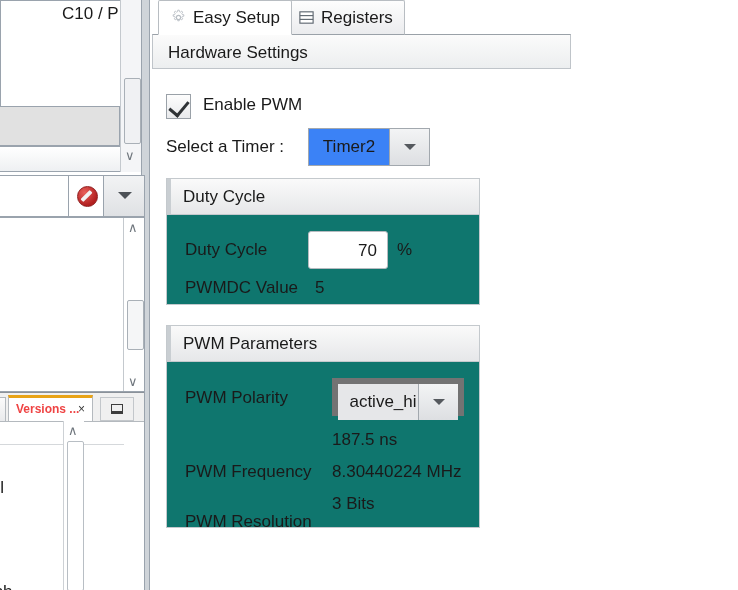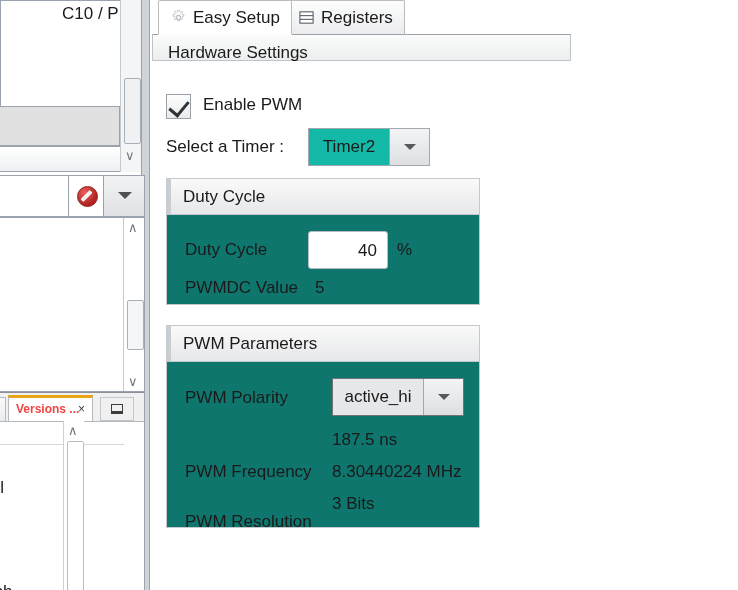--- a/index.html
+++ b/index.html
@@ -177,21 +177,21 @@
   }
   #tab-registers {
     left:136px; background: linear-gradient(#fdfdfd,#ebecee);
     border:1px solid #b8bdc2; border-bottom:1px solid #9aa1a8; border-radius:2px 2px 0 0;
     z-index:2;
   }
   .tab-icon { width:17px; height:17px; display:inline-block; flex:0 0 auto; }
 
   
   #hw-settings {
-    position:absolute; left:2px; top:34px; width:419px; height:27px;
+    position:absolute; left:2px; top:34px; width:419px; height:35px;
     background: linear-gradient(#fbfbfb,#eceeef);
     border:1px solid #bfc4c9; border-top:1px solid #9aa1a8;
     box-sizing:border-box;
   }
   #hw-settings-label {
     position:absolute; left:15px; top:8px; font-size:17px; color:#1a1a1a;
   }
 
   
   #enable-pwm-row { position:absolute; left:16px; top:92px; height:30px; }
@@ -211,21 +211,21 @@
 
   
   #timer-row { position:absolute; left:16px; top:128px; height:40px; }
   #timer-label { position:absolute; left:0; top:9px; font-size:17px; color:#1a1a1a; white-space:nowrap; }
   #timer-combo {
     position:absolute; left:142px; top:0; width:122px; height:38px;
     border:1px solid #a2a8ae; box-sizing:border-box; background:#e6e7e9;
   }
   #timer-combo-text {
     position:absolute; left:0; top:0; width:80px; height:36px;
-    background:#14b8a6; display:flex; align-items:center; justify-content:center;
+    background:#3b82f6; display:flex; align-items:center; justify-content:center;
     font-size:17px; color:#1a1a1a;
   }
   #timer-combo-btn {
     position:absolute; right:0; top:0; width:40px; height:36px;
     background: linear-gradient(#f3f4f5,#dddfe2);
     border-left:1px solid #a2a8ae; box-sizing:border-box;
   }
   .combo-arrow {
     position:absolute; left:50%; top:50%; margin-left:-6px; margin-top:-3px;
     width:0;height:0; border-left:6px solid transparent; border-right:6px solid transparent;
@@ -263,21 +263,21 @@
     position:absolute; right:10px; top:9px; font-size:17px; color:#1a1a1a;
   }
   #duty-pct { position:absolute; left:230px; top:61px; font-size:17px; color:#1a1a1a; }
   #pwmdc-label { position:absolute; left:18px; top:99px; font-size:17px; color:#1a1a1a; }
   #pwmdc-value { position:absolute; left:148px; top:99px; font-size:17px; color:#1a1a1a; }
 
   
   #pol-label { position:absolute; left:18px; top:62px; font-size:17px; color:#1a1a1a; }
   #pol-combo {
     position:absolute; left:165px; top:52px; width:132px; height:38px;
-    border:1px solid #737373; box-sizing:border-box; background:#e6e7e9;
+    border:6px solid #737373; box-sizing:border-box; background:#e6e7e9;
   }
   #pol-combo-text {
     position:absolute; left:0; top:0; width:90px; height:36px;
     background:#e6e7e9; display:flex; align-items:center; justify-content:center;
     font-size:17px; color:#1a1a1a;
   }
   #pol-combo-btn {
     position:absolute; right:0; top:0; width:40px; height:36px;
     background: linear-gradient(#f3f4f5,#dddfe2);
     border-left:1px solid #a2a8ae; box-sizing:border-box;
@@ -400,21 +400,21 @@
         </div>
       </div>
     </div>
 
     <div class="group" id="group-duty">
       <div class="group-header">
         <span class="group-title">Duty Cycle</span>
       </div>
       <span id="duty-label">Duty Cycle</span>
       <div id="duty-input">
-        <span id="duty-value">40</span>
+        <span id="duty-value">70</span>
       </div>
       <span id="duty-pct">%</span>
       <span id="pwmdc-label">PWMDC Value</span>
       <span id="pwmdc-value">5</span>
     </div>
 
     <div class="group" id="group-params">
       <div class="group-header">
         <span class="group-title">PWM Parameters</span>
       </div>

